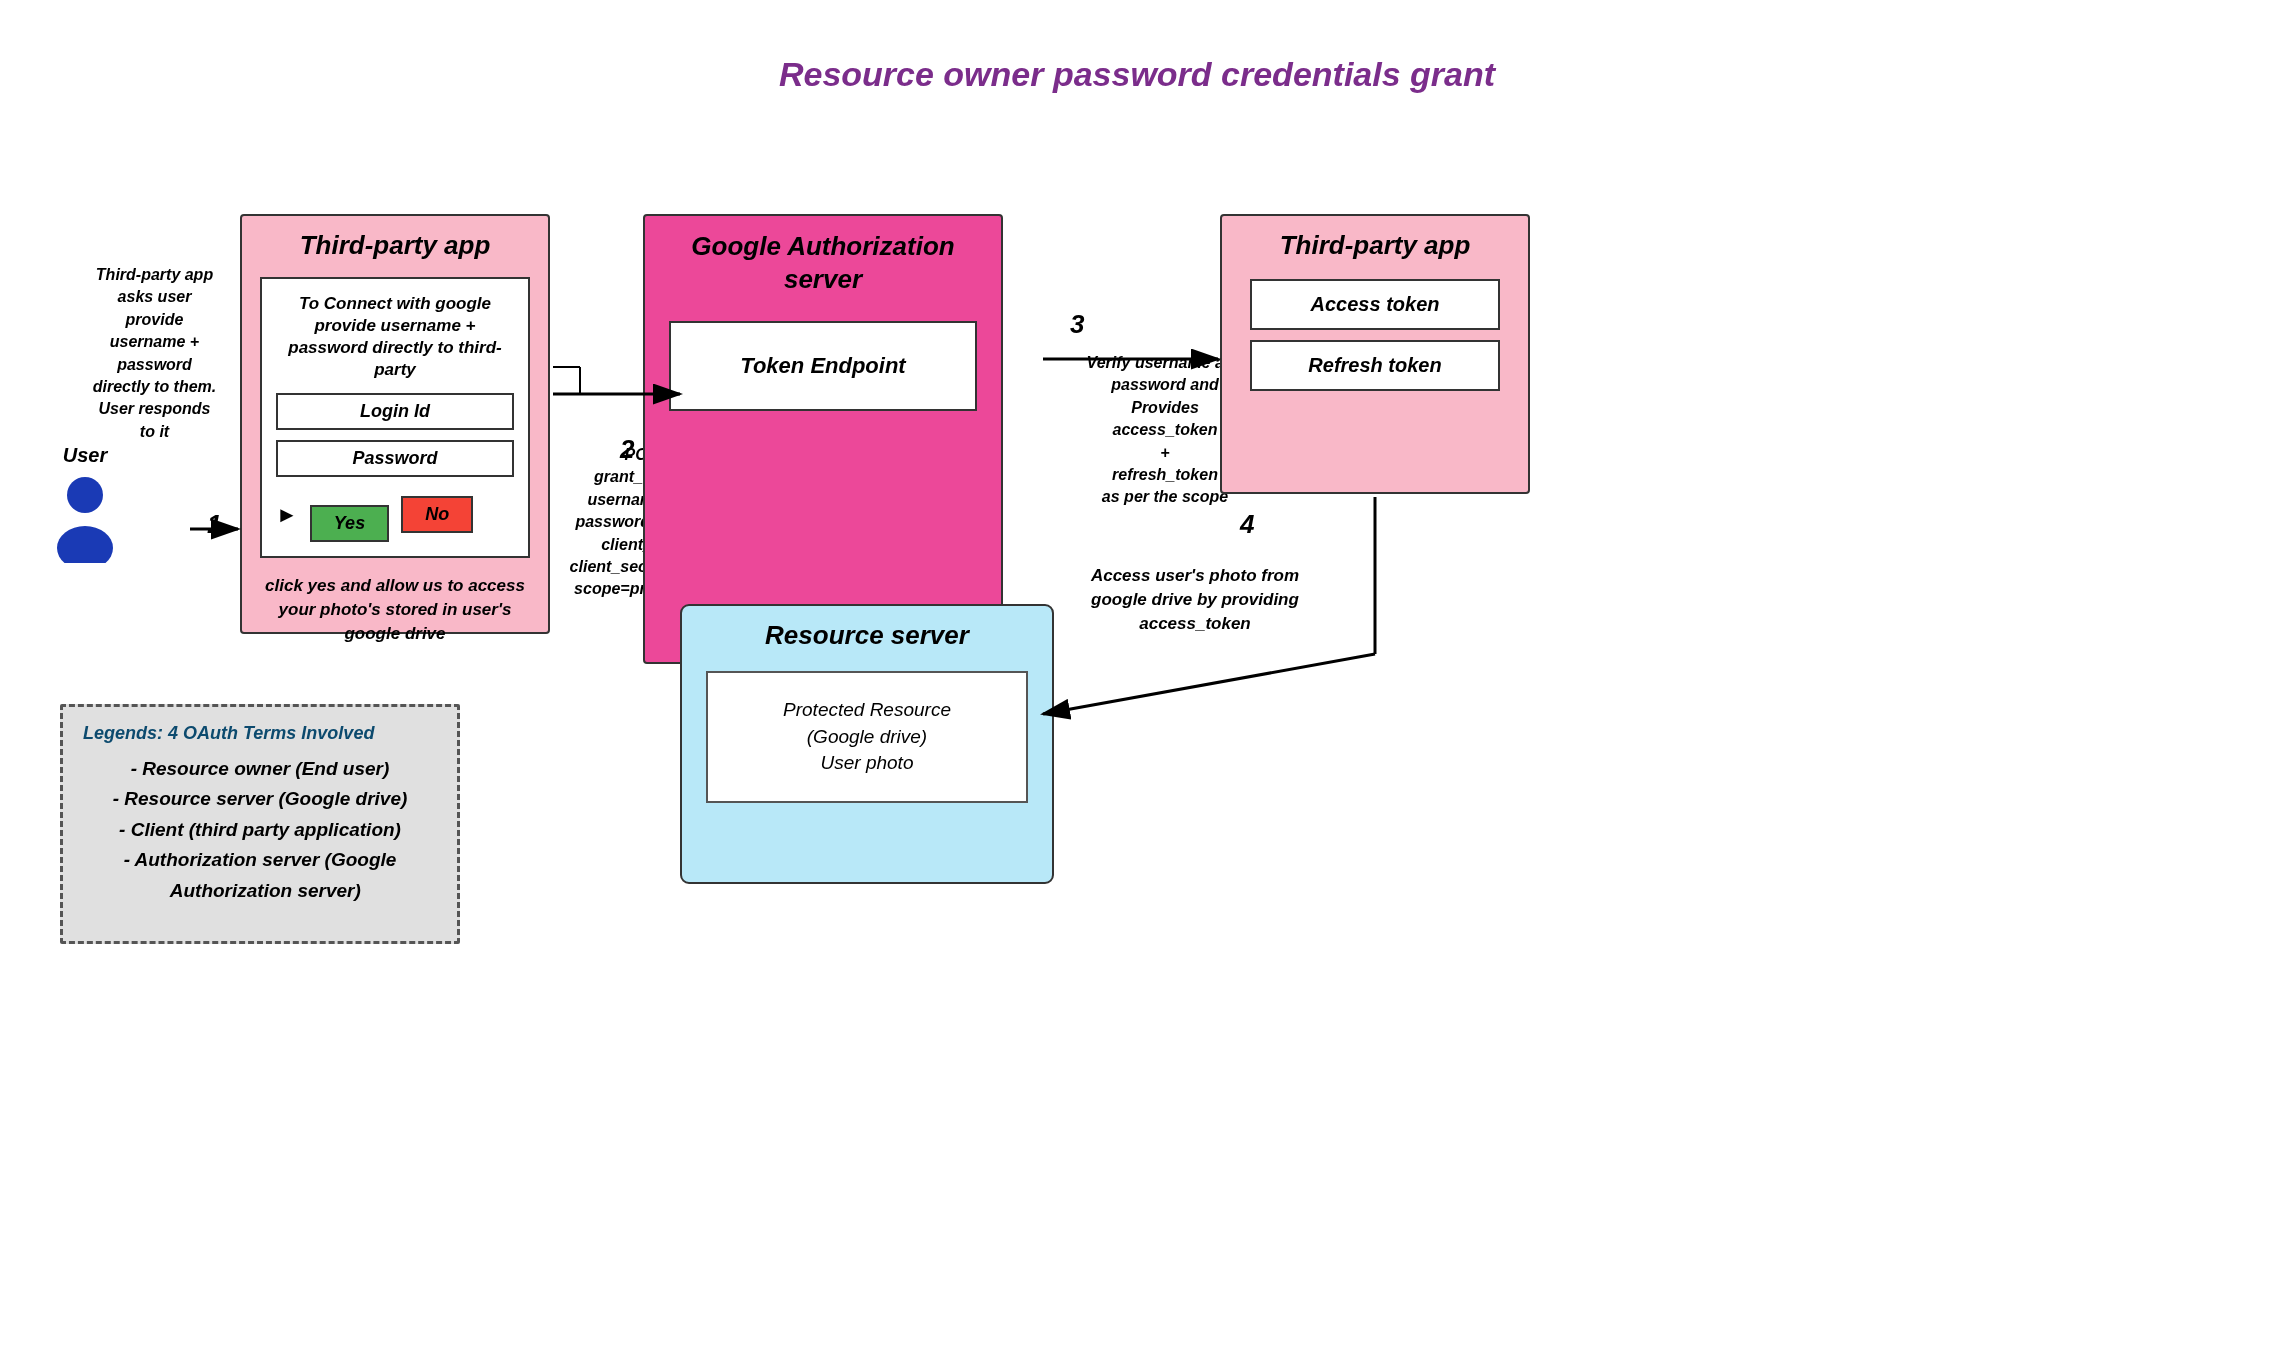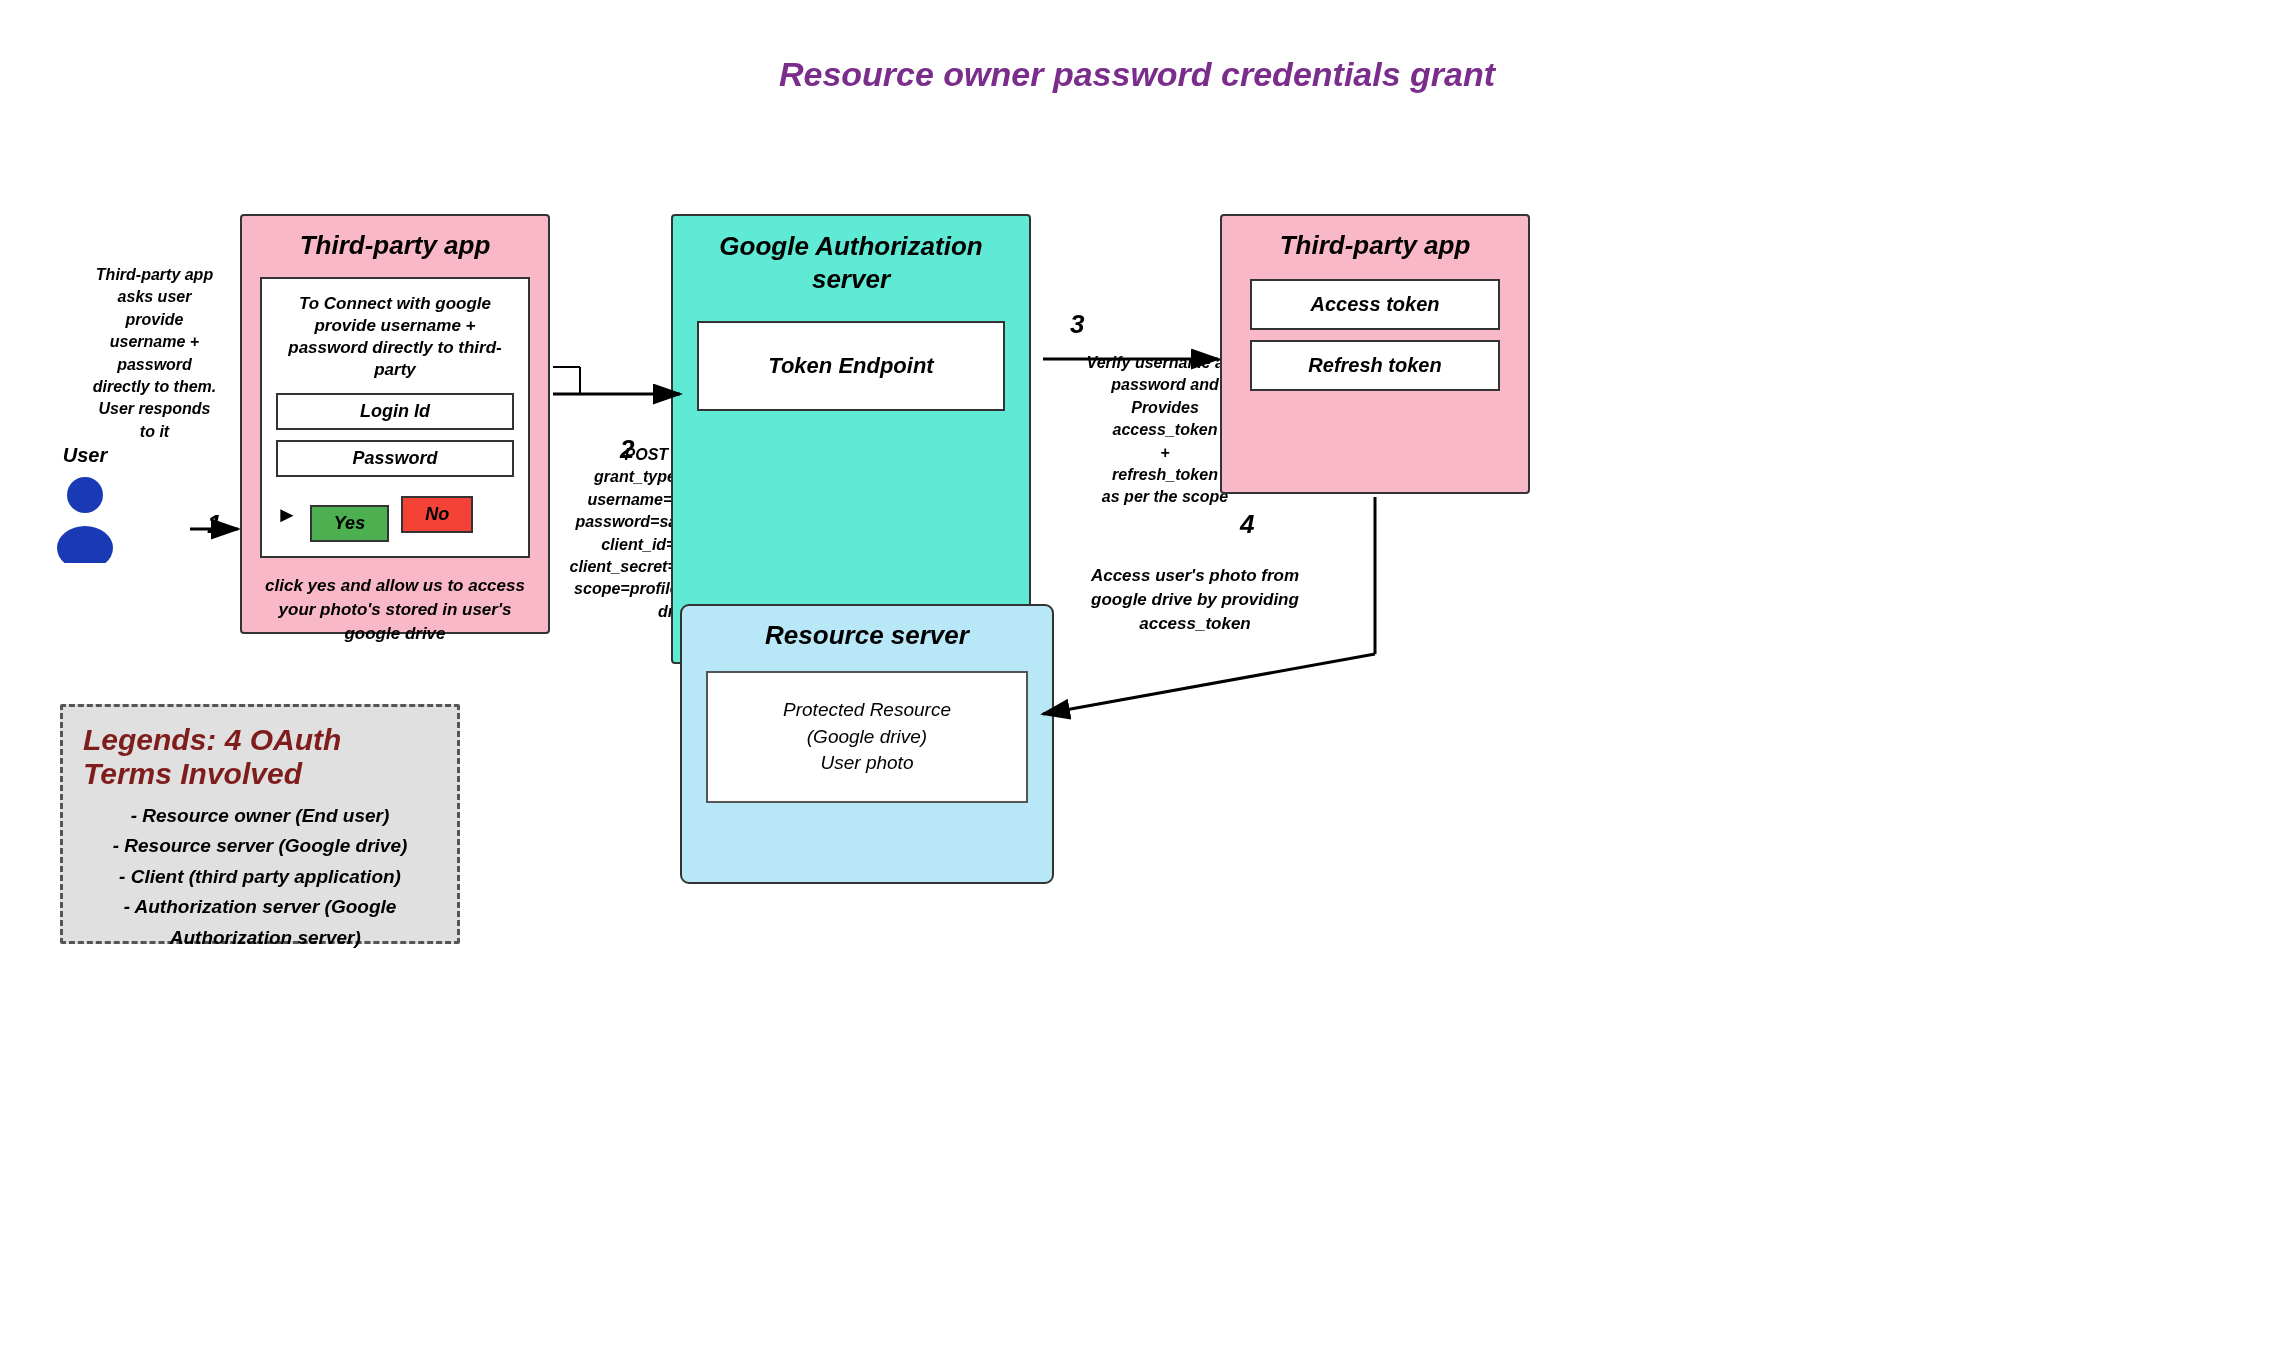--- a/index.html
+++ b/index.html
@@ -111,25 +111,25 @@
       font-style: italic;
       text-align: center;
       margin-top: 16px;
       padding: 0 10px;
       line-height: 1.4;
     }
 
     
     .box-google-auth {
       position: absolute;
-      left: 671px;
+      left: 643px;
       top: 100px;
       width: 360px;
       height: 450px;
-      background: #5eead4;
+      background: #ec4899;
       border: 2px solid #333;
       border-radius: 4px;
     }
     .box-google-auth .box-title {
       font-size: 26px;
       font-weight: bold;
       font-style: italic;
       text-align: center;
       padding: 14px 10px 8px;
       color: #000;
@@ -217,24 +217,24 @@
       left: 60px;
       top: 590px;
       width: 400px;
       height: 240px;
       background: #e0e0e0;
       border: 3px dashed #555;
       border-radius: 2px;
       padding: 16px 20px;
     }
     .legends-title {
-      font-size: 30px;
-      font-weight: bold;
-      font-style: italic;
-      color: #7f1d1d;
+      font-size: 18px;
+      font-weight: bold;
+      font-style: italic;
+      color: #0c4a6e;
       margin-bottom: 10px;
     }
     .legends-item {
       font-size: 19px;
       font-weight: bold;
       font-style: italic;
       color: #000;
       line-height: 1.6;
       text-align: center;
     }

